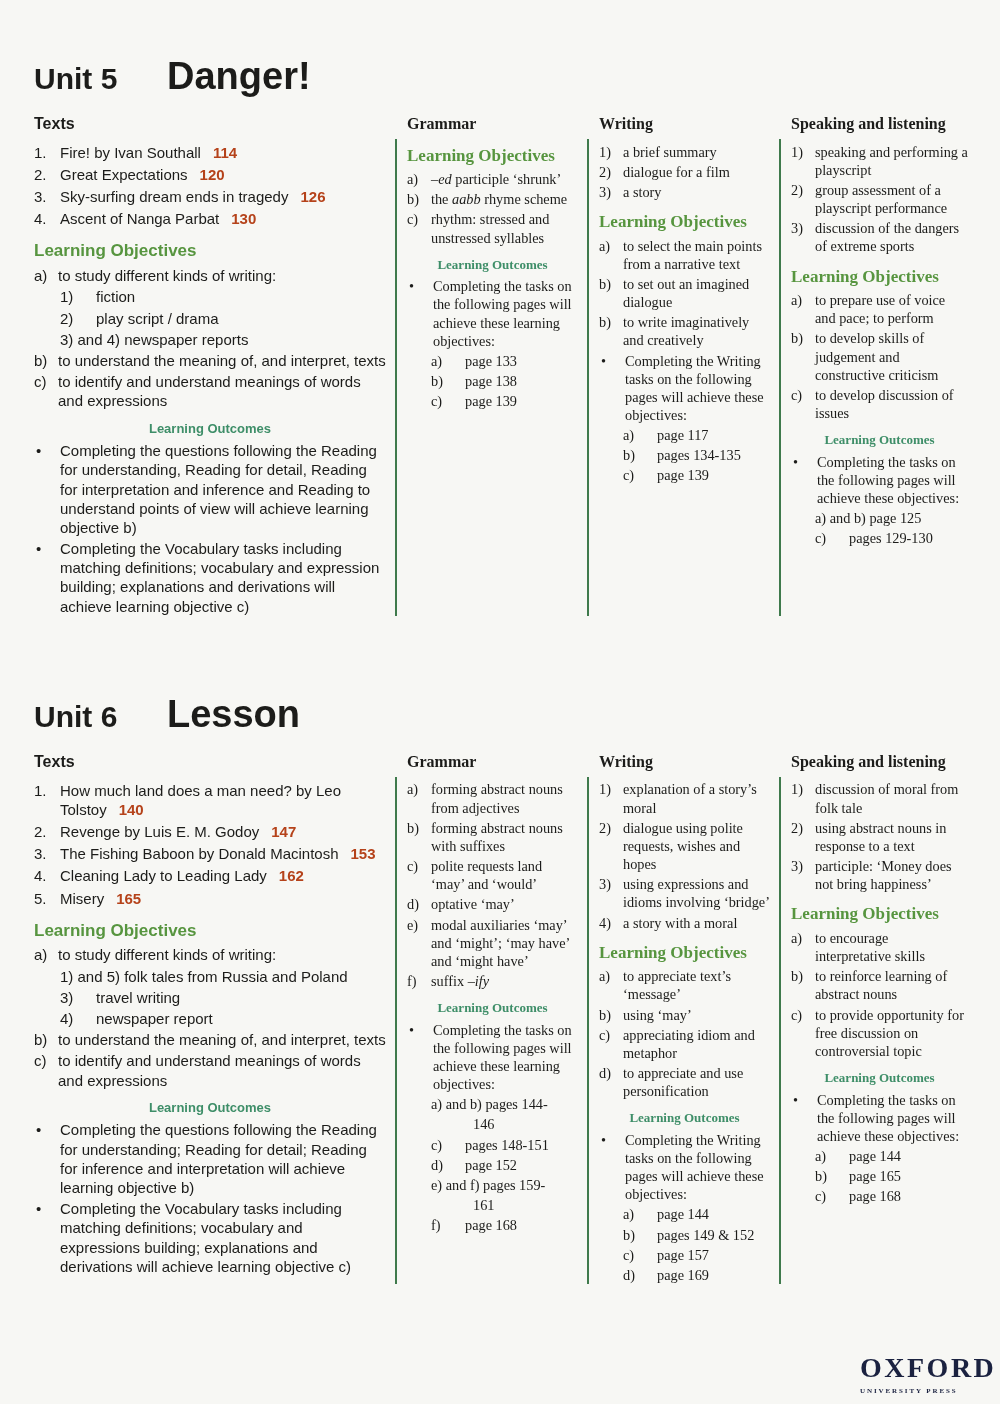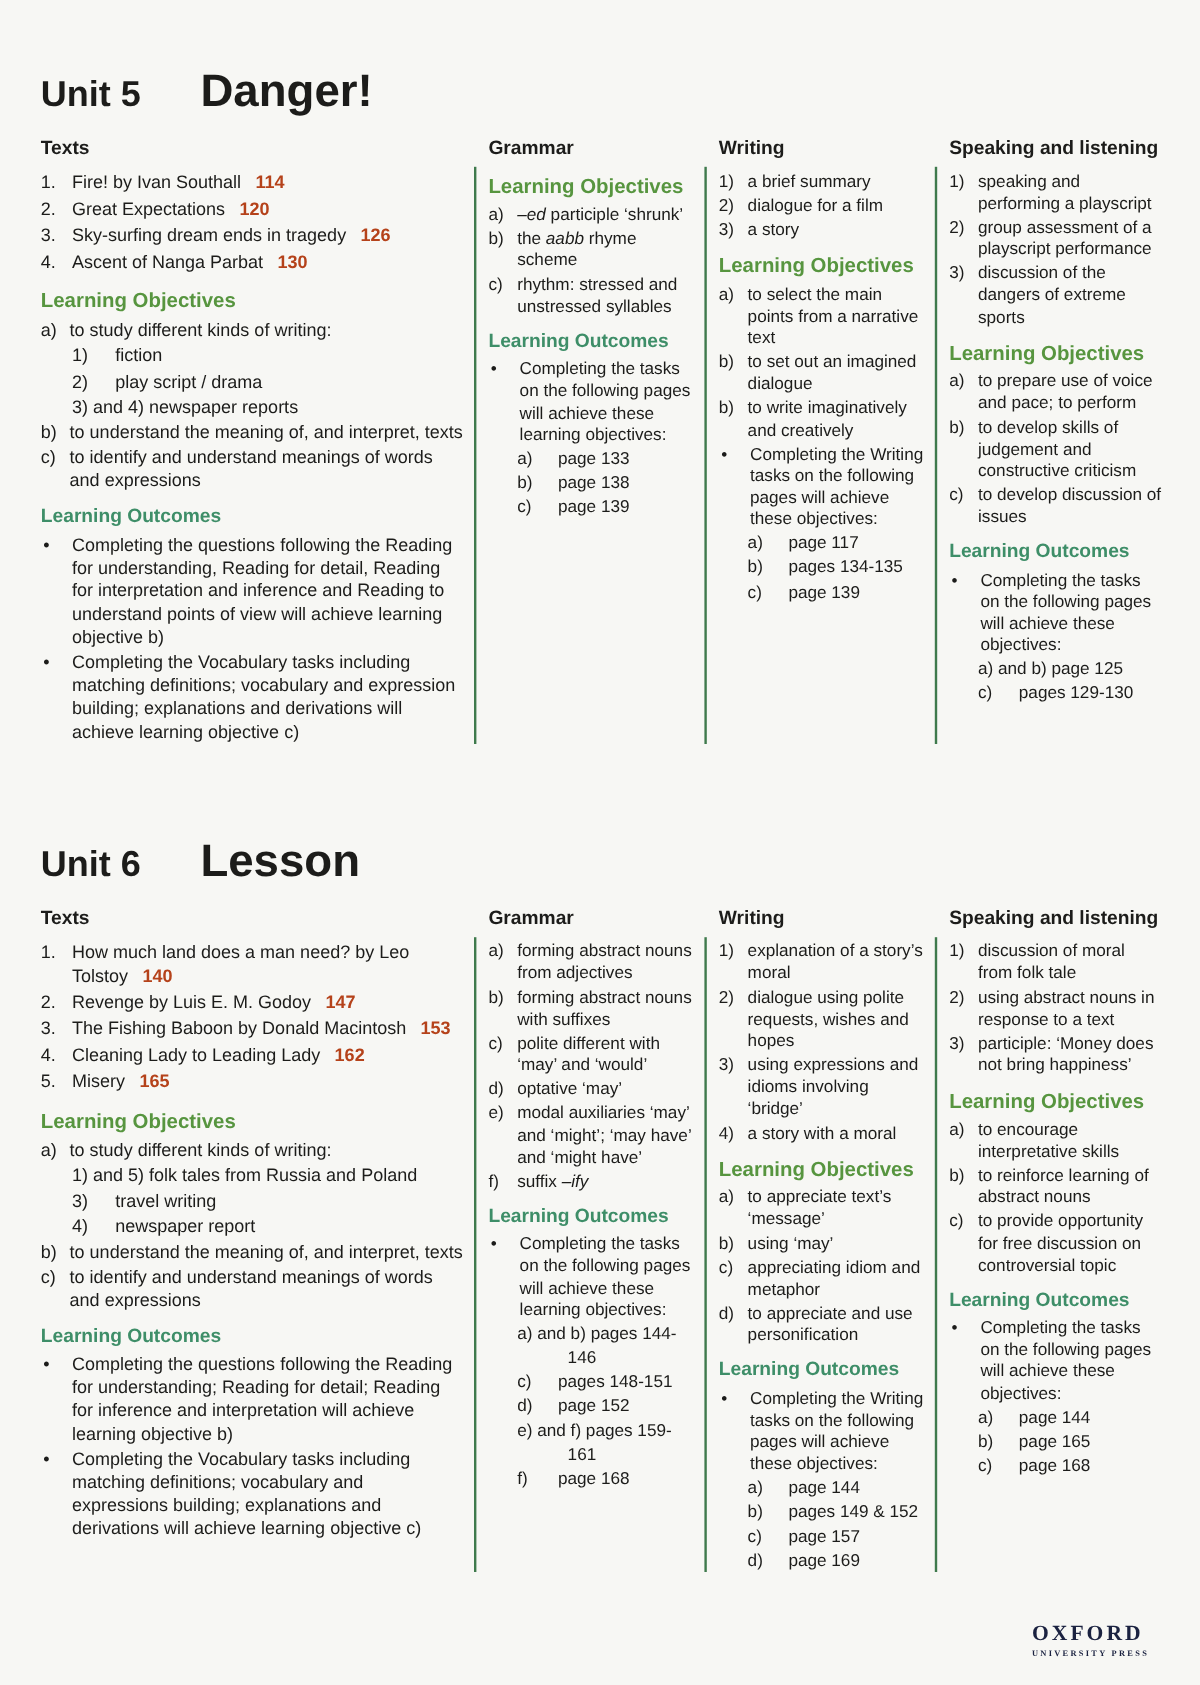--- a/index.html
+++ b/index.html
@@ -20,44 +20,44 @@
   }
   #app{padding:24px 28px 0 34px;}
   .unit{margin-bottom:44px;}
   .unit-head{margin-bottom:12px;}
   .unit-label{display:inline-block;width:133px;font-size:30px;font-weight:700;margin-top:36px;}
   .unit-title{font-size:38px;font-weight:700;}
   .cols{display:grid;grid-template-columns:352px 180px 180px 186px;column-gap:12px;}
   .gen{display:contents;}
   .col-head{font-size:16px;font-weight:700;margin:2px 0 8px;}
   .texts-col{font-size:15px;line-height:1.28;}
-  .ruled{position:relative;padding-left:9px;}
+  .ruled{position:relative;padding-left:9px;font-family:Liberation Serif, serif;}
   .ruled::before{content:"";position:absolute;left:-3px;top:27px;bottom:2px;width:2px;background:var(--rule_green);}
   .tlist{margin-bottom:12px;}
   .titem{display:flex;margin-bottom:3px;}
   .num{flex:0 0 26px;}
   .ttl{flex:1;}
   .pg{color:var(--page_red);font-weight:700;margin-left:12px;}
   .line{display:flex;margin-bottom:2px;}
   .lbl{flex:0 0 24px;}
   .txt{flex:1;}
   .line[data-type="objectives-heading"],
   .line[data-type="outcomes-heading"]{margin:10px 0 4px;}
   .line[data-type="objectives-heading"] .txt{color:var(--objectives_green);font-weight:700;font-size:17px;}
-  .line[data-type="outcomes-heading"] .txt{color:var(--outcomes_green);font-weight:700;font-size:16px;}
+  .line[data-type="outcomes-heading"] .txt{color:var(--outcomes_green);font-weight:700;font-size:13px;text-align:center;}
   .line[data-type="subitem"]{padding-left:26px;}
   .line[data-type="subitem"] .lbl{flex:0 0 36px;}
   .line[data-type="subplain"]{padding-left:26px;}
   .line[data-type="pageref"]{padding-left:24px;}
   .line[data-type="pageref"] .lbl{flex:0 0 34px;}
   .line[data-type="pageplain"]{padding-left:24px;}
   .line[data-type="pagecont"]{padding-left:66px;}
   .line[data-type="bullet"] .lbl{flex:0 0 24px;padding-left:2px;}
   .logo{position:absolute;left:860px;top:1350px;color:var(--logo_navy);font-family:"Liberation Serif",serif;}
-  .logo-main{font-size:18px;font-weight:700;letter-spacing:2.5px;}
+  .logo-main{font-size:28px;font-weight:700;letter-spacing:2.5px;}
   .logo-sub{font-size:7px;font-weight:700;letter-spacing:1.9px;margin-top:1px;}
   i{font-style:italic;}
 </style>
 </head>
 <body>
 
 <div id="app">
 
   <div>
 
@@ -363,21 +363,21 @@
             <div class="line" data-type="item">
                 <span class="lbl">a)</span>
                 <span class="txt">forming abstract nouns from adjectives</span>
               </div>
                 <div class="line" data-type="item">
                 <span class="lbl">b)</span>
                 <span class="txt">forming abstract nouns with suffixes</span>
               </div>
                 <div class="line" data-type="item">
                 <span class="lbl">c)</span>
-                <span class="txt">polite different with ‘may’ and ‘would’</span>
+                <span class="txt">polite requests land ‘may’ and ‘would’</span>
               </div>
                 <div class="line" data-type="item">
                 <span class="lbl">d)</span>
                 <span class="txt">optative ‘may’</span>
               </div>
                 <div class="line" data-type="item">
                 <span class="lbl">e)</span>
                 <span class="txt">modal auxiliaries ‘may’ and ‘might’; ‘may have’ and ‘might have’</span>
               </div>
                 <div class="line" data-type="item">

